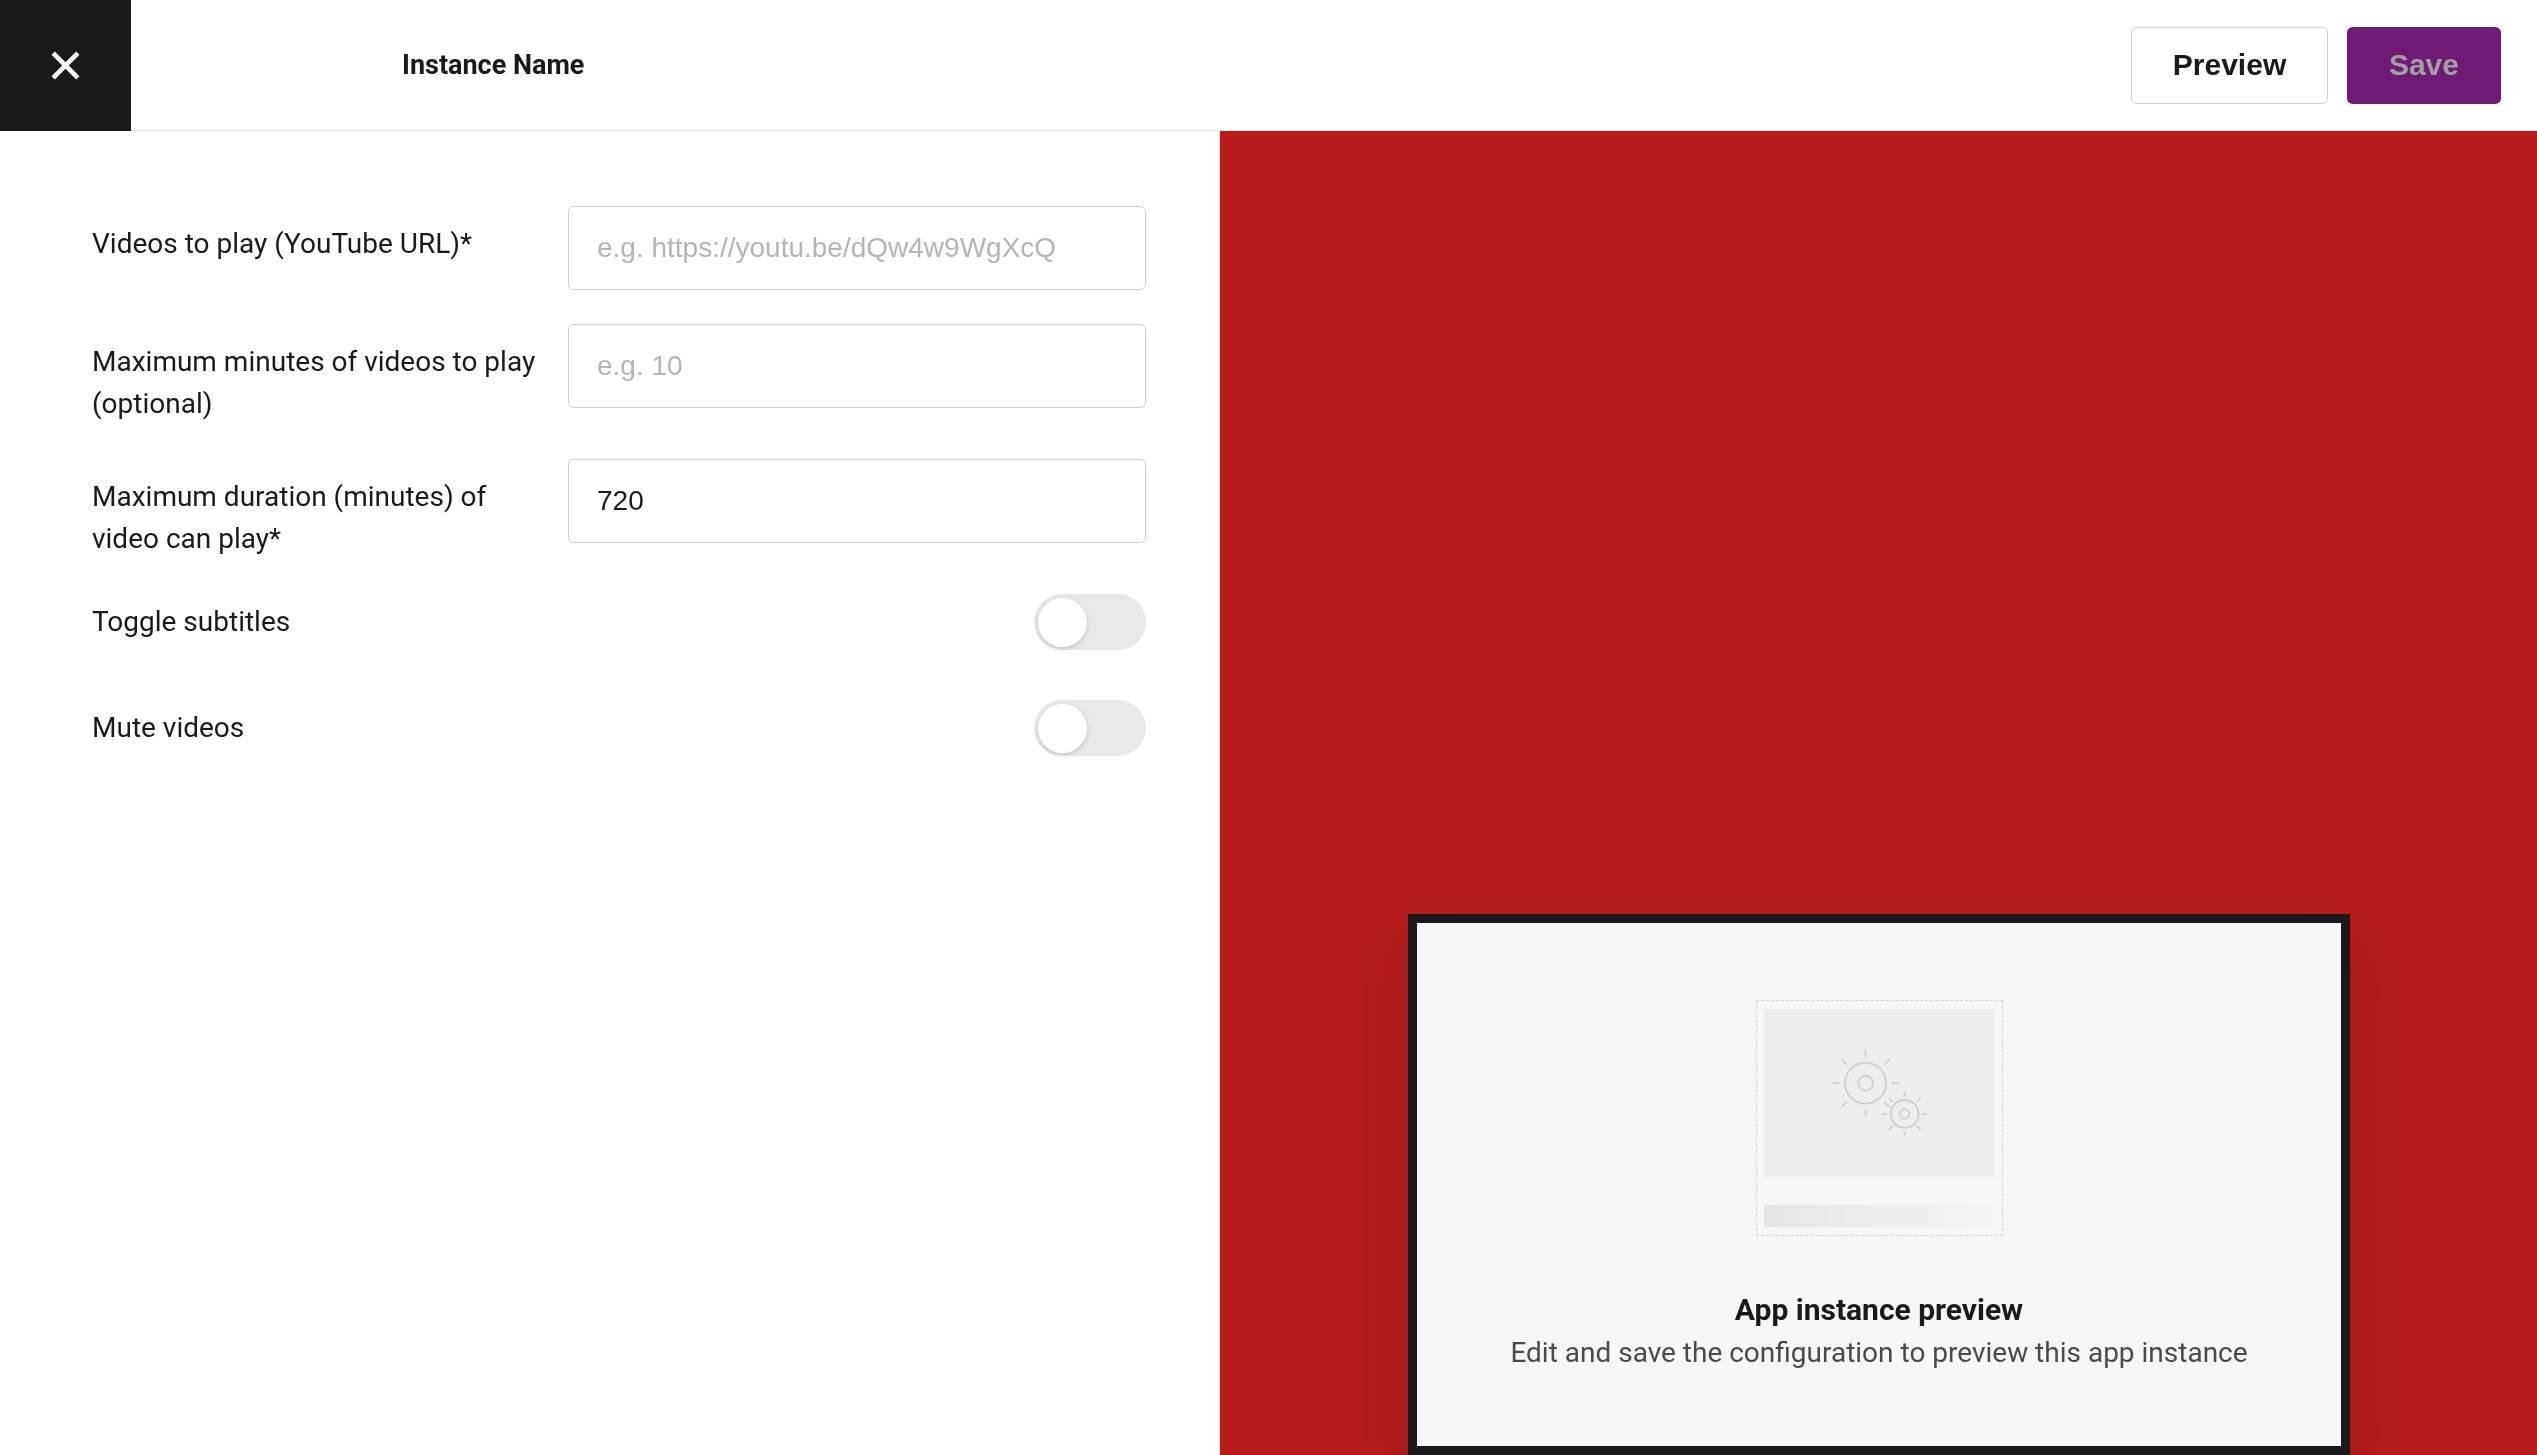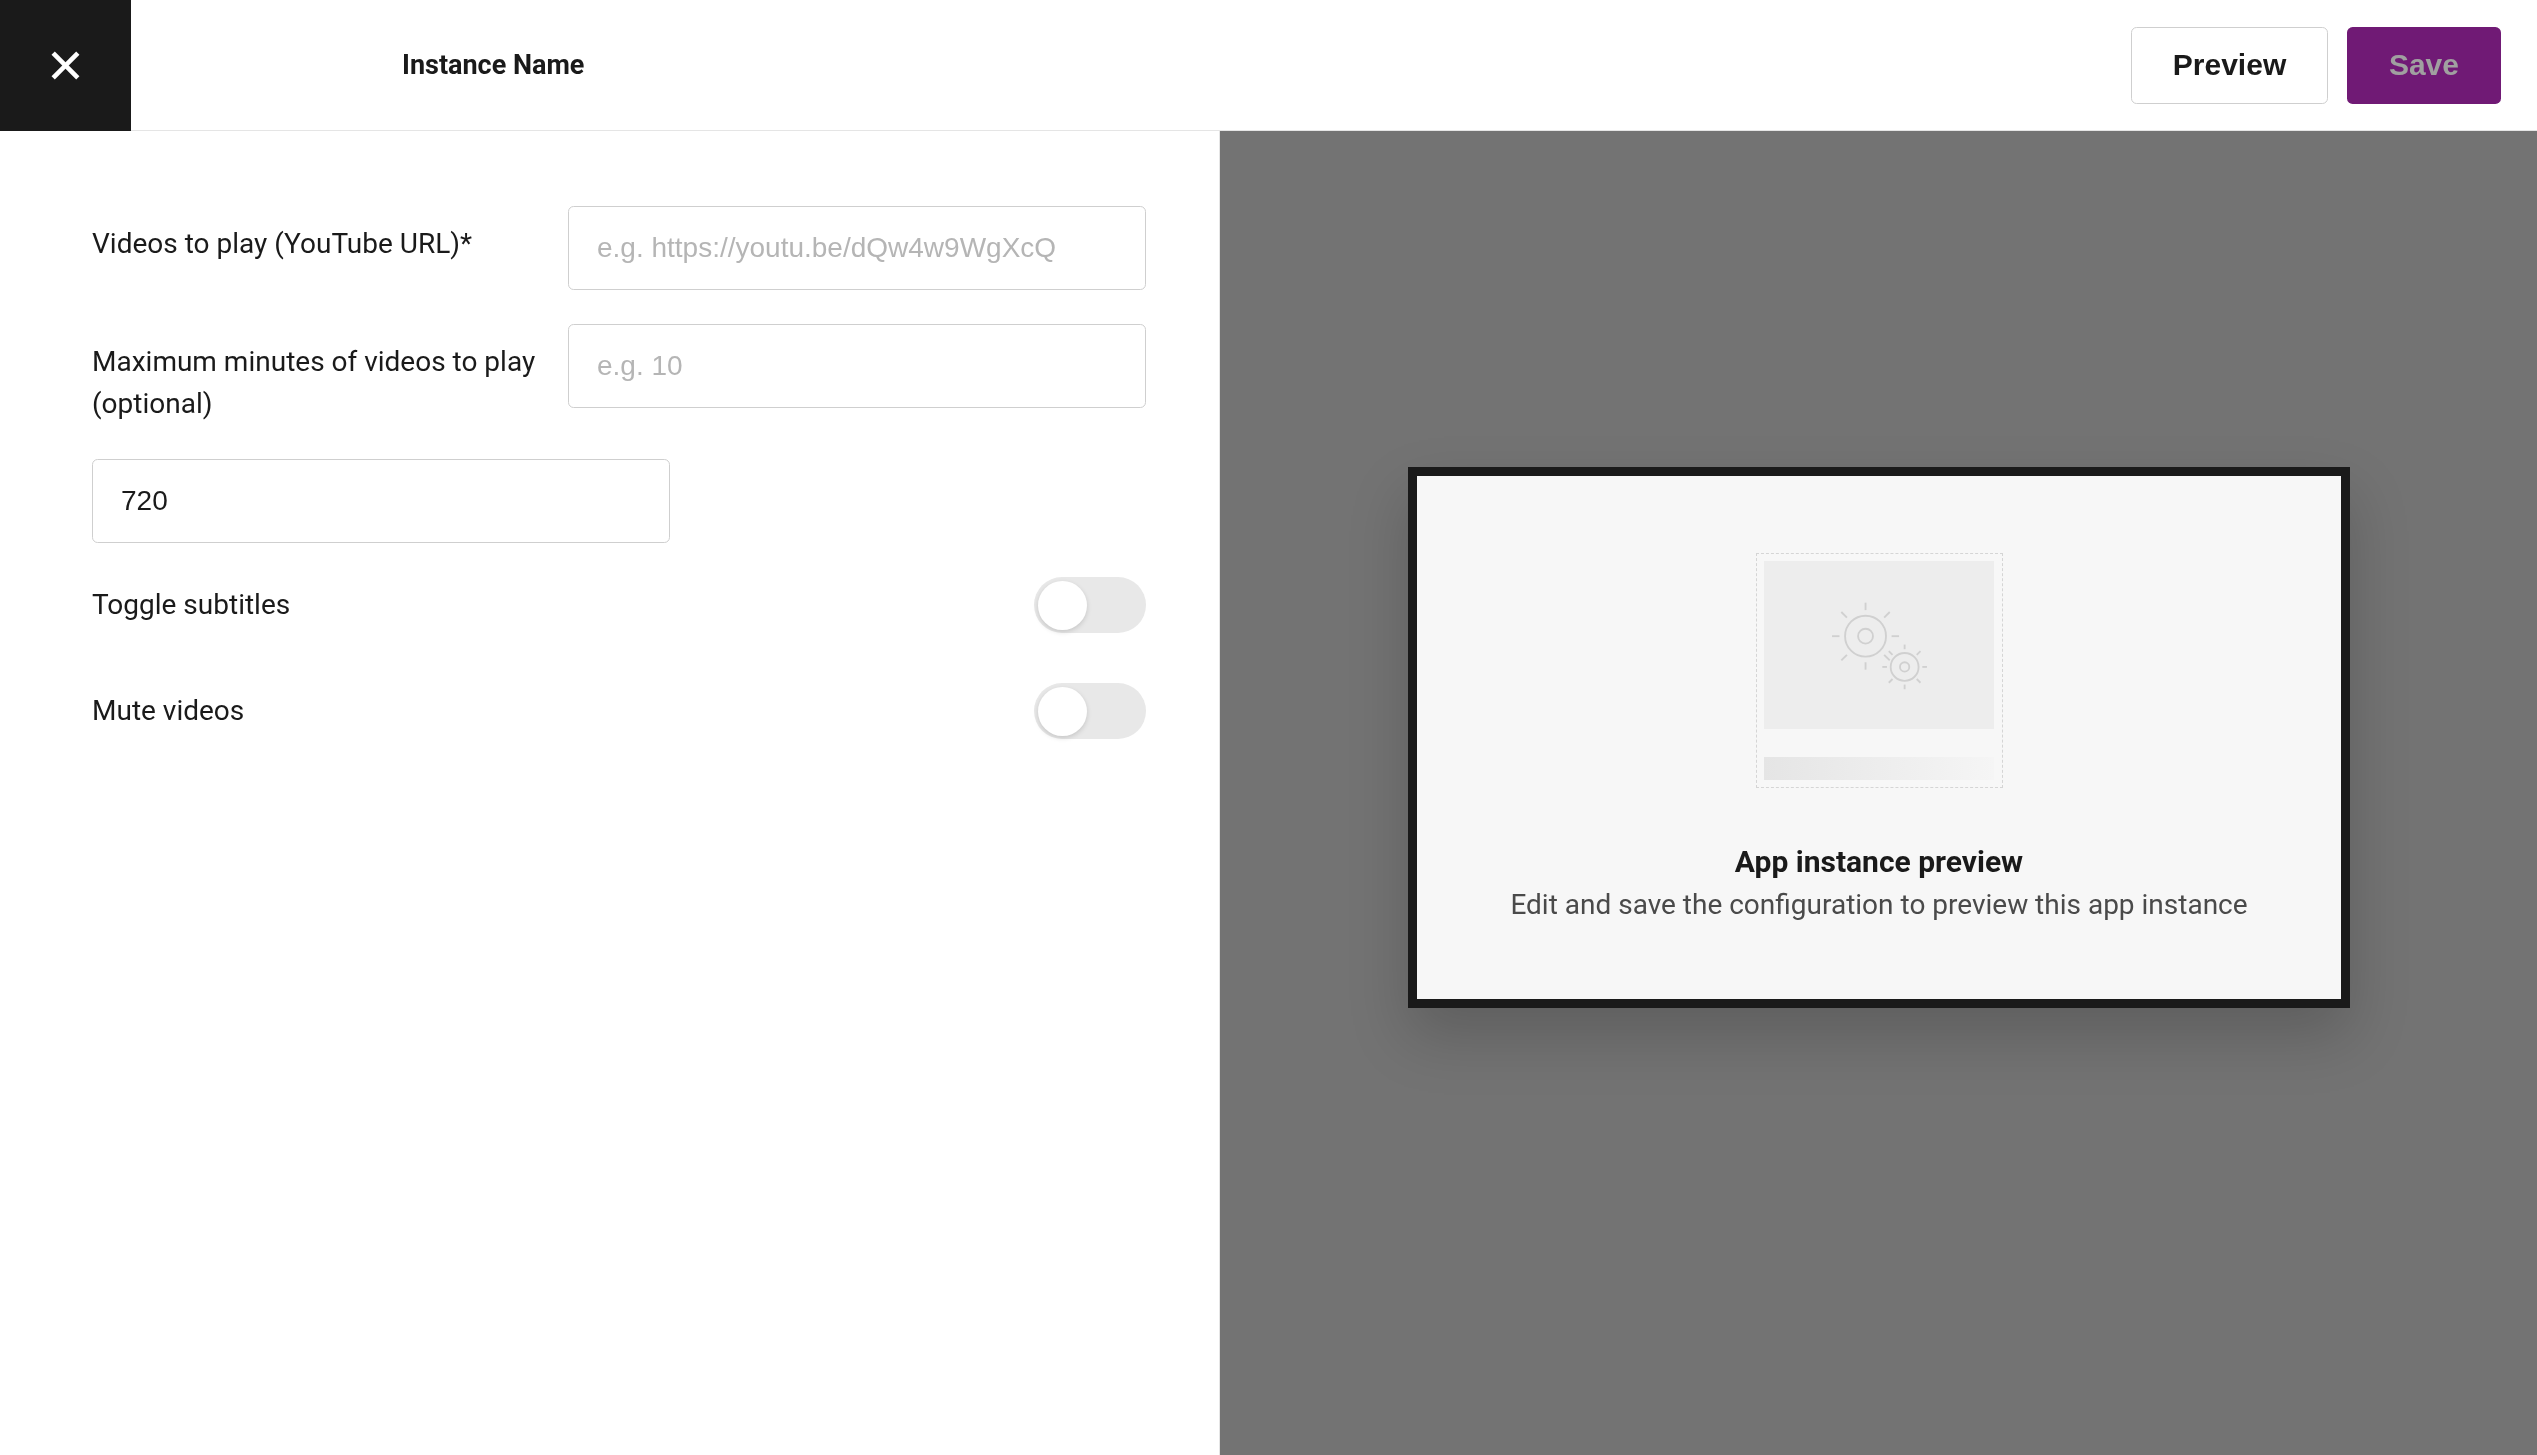--- a/index.html
+++ b/index.html
@@ -73,23 +73,23 @@
       height: calc(100% - 131px);
       padding-left: 17px;
     }
     .form-panel {
       width: 1203px;
       padding: 75px 56px 75px 75px;
       border-right: 0.9px solid #e5e5e5;
     }
     .preview-panel {
       flex: 1;
-      background: #737373;
-      display: flex;
-      align-items: center;
+      background: #b91c1c;
+      display: flex;
+      align-items: flex-end;
       justify-content: center;
     }
     .form-row {
       display: flex;
       align-items: flex-start;
       margin-bottom: 34px;
     }
     .form-row.toggle-row {
       align-items: center;
       margin-bottom: 50px;
@@ -223,20 +223,21 @@
     </div>
 
     <div class="form-row">
       <div class="form-label">Maximum minutes of videos to play (optional)</div>
       <div class="form-control">
         <input class="form-input" type="text" placeholder="e.g. 10" style="">
       </div>
     </div>
 
     <div class="form-row">
+      <div class="form-label">Maximum duration (minutes) of video can play*</div>
       <div class="form-control">
         <input class="form-input" type="text" value="720" style="">
       </div>
     </div>
 
     <div class="form-row toggle-row">
       <div class="form-label">Toggle subtitles</div>
       <div class="toggle-control">
         <div class="toggle">
           <div class="toggle-knob"></div>

